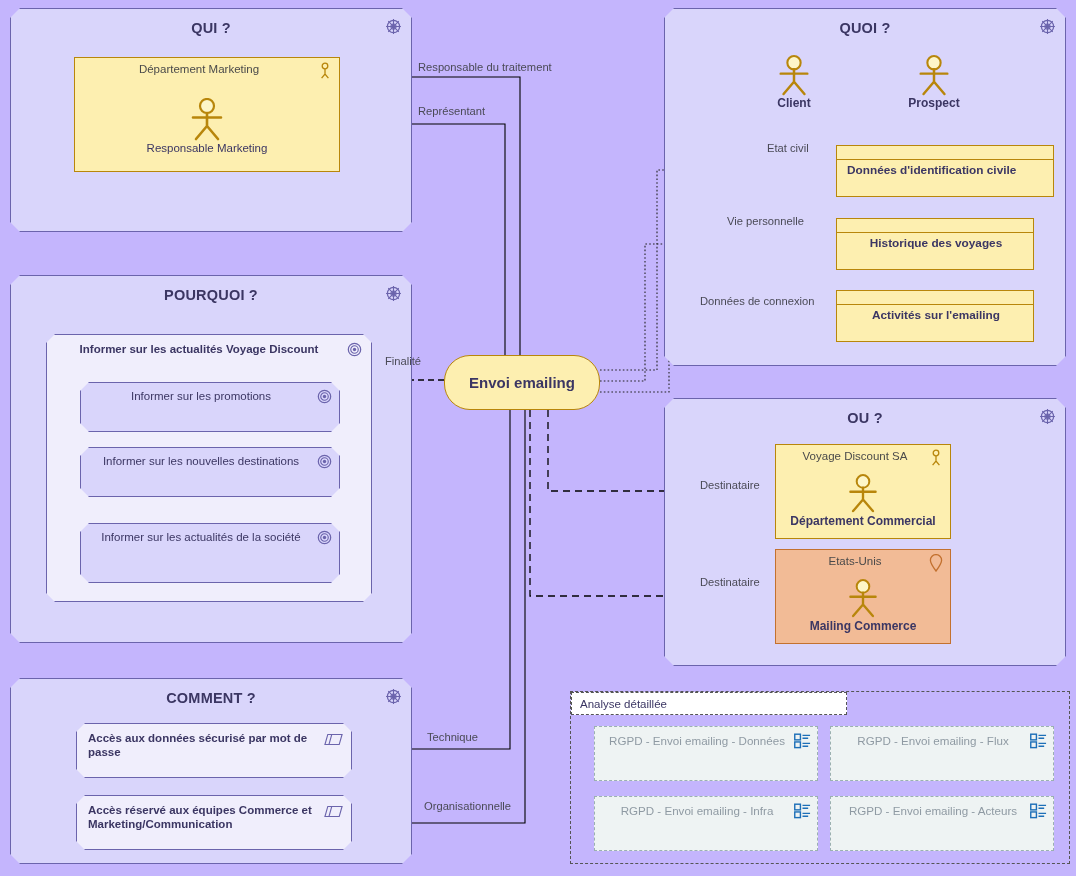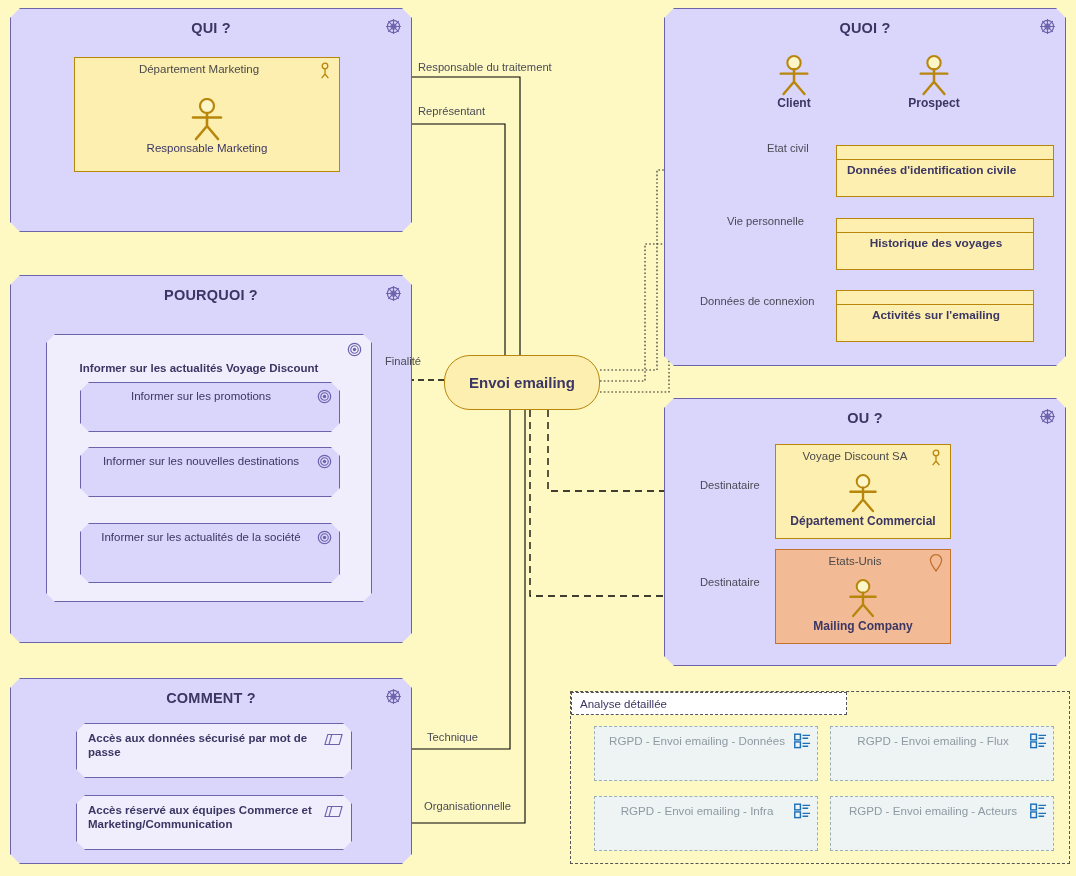--- a/index.html
+++ b/index.html
@@ -1,17 +1,17 @@
 <!DOCTYPE html>
 <html><head>
 <meta charset="utf-8">
 <style>
   html,body{margin:0;padding:0;background:#ffffff;}
   body{font-family:"Liberation Sans","DejaVu Sans",sans-serif;}
-  #canvas{position:relative;width:1076px;height:876px;overflow:hidden;background:#fef9c3;}
+  #canvas{position:relative;width:1076px;height:876px;overflow:hidden;background:#c4b5fd;}
 
   
   .abs{position:absolute;box-sizing:border-box;}
 
   
   .panel{
     background:#d9d5fb;
     border:1.3px solid #6b64ac;
     border-radius:9px;
   }
@@ -190,21 +190,21 @@
     <span class="panel-icon">
       <svg viewBox="0 0 20 20" width="17" height="17">
         <circle cx="10" cy="10" r="7.2" fill="none" stroke="#6b64ac" stroke-width="1.5"></circle>
         <circle cx="10" cy="10" r="3" fill="none" stroke="#6b64ac" stroke-width="1.3"></circle>
         <path d="M10,1.3 L10,18.7 M1.3,10 L18.7,10 M3.8,3.8 L16.2,16.2 M16.2,3.8 L3.8,16.2" stroke="#6b64ac" stroke-width="1.3"></path>
       </svg>
     </span>
   </div>
 
   <div class="abs goalwrap" style="left:46px;top:334px;width:326px;height:268px;">
-    <div class="goal-lbl bold" style="top:7px;left:10px;right:30px;margin-top:19px;">Informer sur les actualités Voyage Discount</div>
+    <div class="goal-lbl bold" style="top:7px;left:10px;right:30px;">Informer sur les actualités Voyage Discount</div>
     <span class="goal-icon" style="right:9px;top:7px;">
       <svg viewBox="0 0 16 16" width="15" height="15">
         <circle cx="8" cy="8" r="6.6" fill="none" stroke="#6b64ac" stroke-width="1.3"></circle>
         <circle cx="8" cy="8" r="4" fill="none" stroke="#6b64ac" stroke-width="1.2"></circle>
         <circle cx="8" cy="8" r="1.8" fill="#6b64ac"></circle>
       </svg>
     </span>
   </div>
 
   <div class="abs goal" style="left:80px;top:447px;width:260px;height:50px;">
@@ -346,21 +346,21 @@
       <svg viewBox="0 0 14 18" width="14" height="18">
         <path d="M7,17 C7,17 1.4,9.4 1.4,6.2 A5.6,5.6 0 1,1 12.6,6.2 C12.6,9.4 7,17 7,17 Z" fill="none" stroke="#c3712f" stroke-width="1.3"></path>
       </svg>
     </span>
     <span class="abs" style="left:50%;top:29px;transform:translateX(-50%);">
       <svg viewBox="0 0 40 44" width="36" height="40">
         <circle cx="20" cy="8" r="7" fill="#fdf6c8" stroke="#b8860b" stroke-width="2.2"></circle>
         <path d="M20,15 L20,28 M6,19.5 L34,19.5 M20,28 L9,41 M20,28 L31,41" fill="none" stroke="#b8860b" stroke-width="2.6" stroke-linecap="round"></path>
       </svg>
     </span>
-    <div class="actor-lbl bold" style="top:69px;">Mailing Company</div>
+    <div class="actor-lbl bold" style="top:69px;">Mailing Commerce</div>
   </div>
 
   <div class="abs pill" style="left:444px;top:355px;width:156px;height:55px;">
     <span>Envoi emailing</span>
   </div>
 
   <div class="clabel" style="left:418px;top:61px;">Responsable du traitement</div>
   <div class="clabel" style="left:418px;top:105px;">Représentant</div>
   <div class="clabel" style="left:767px;top:142px;">Etat civil</div>
   <div class="clabel" style="left:727px;top:215px;">Vie personnelle</div>

